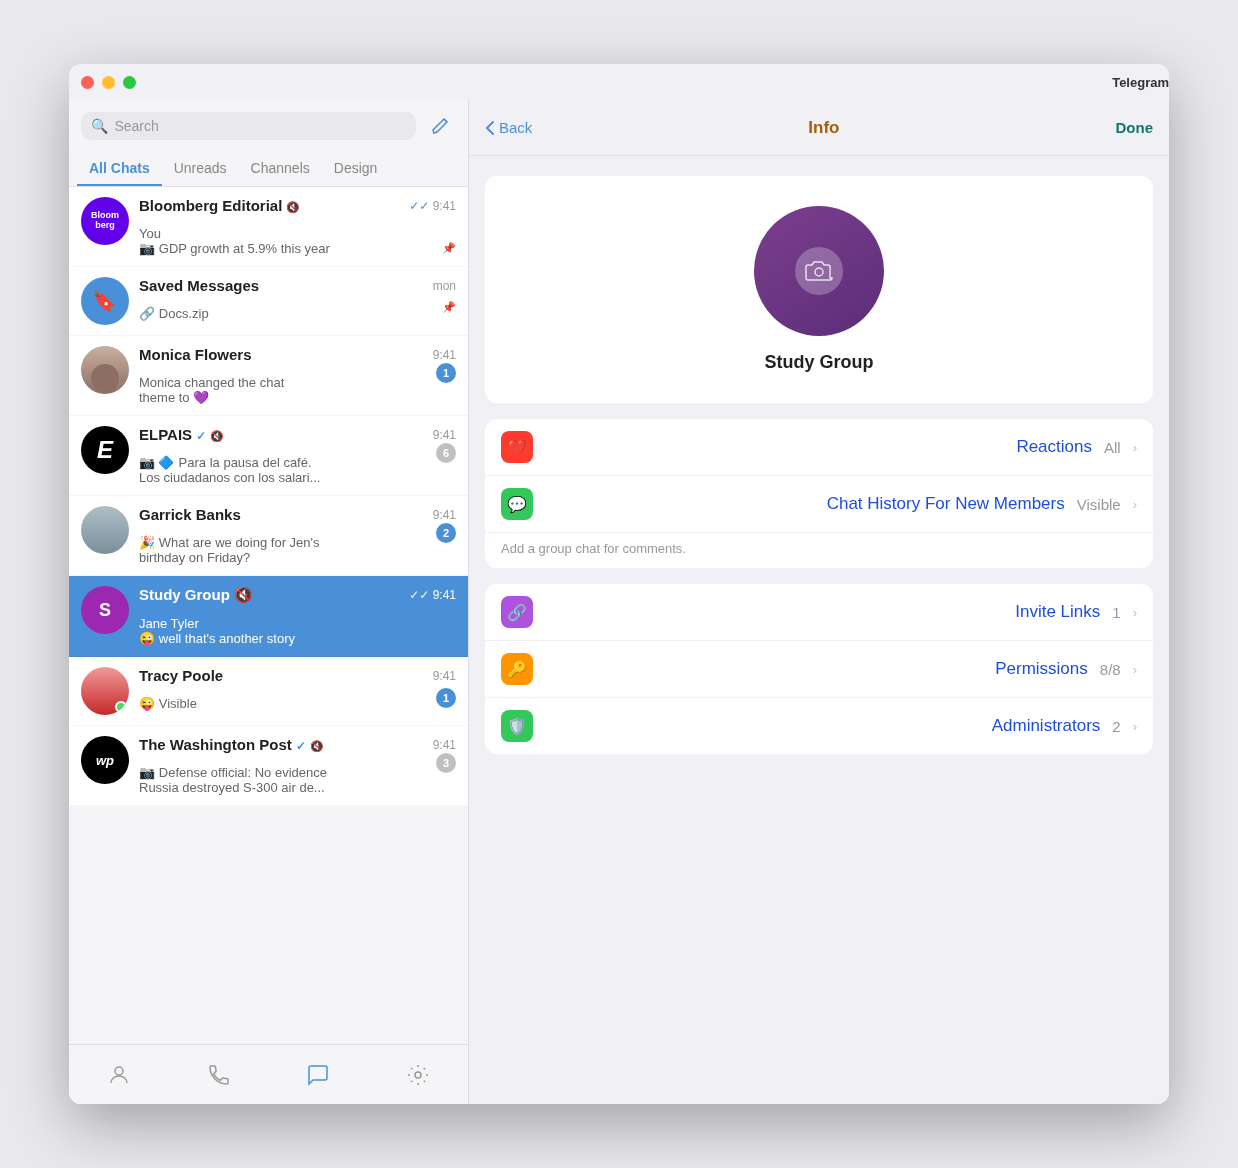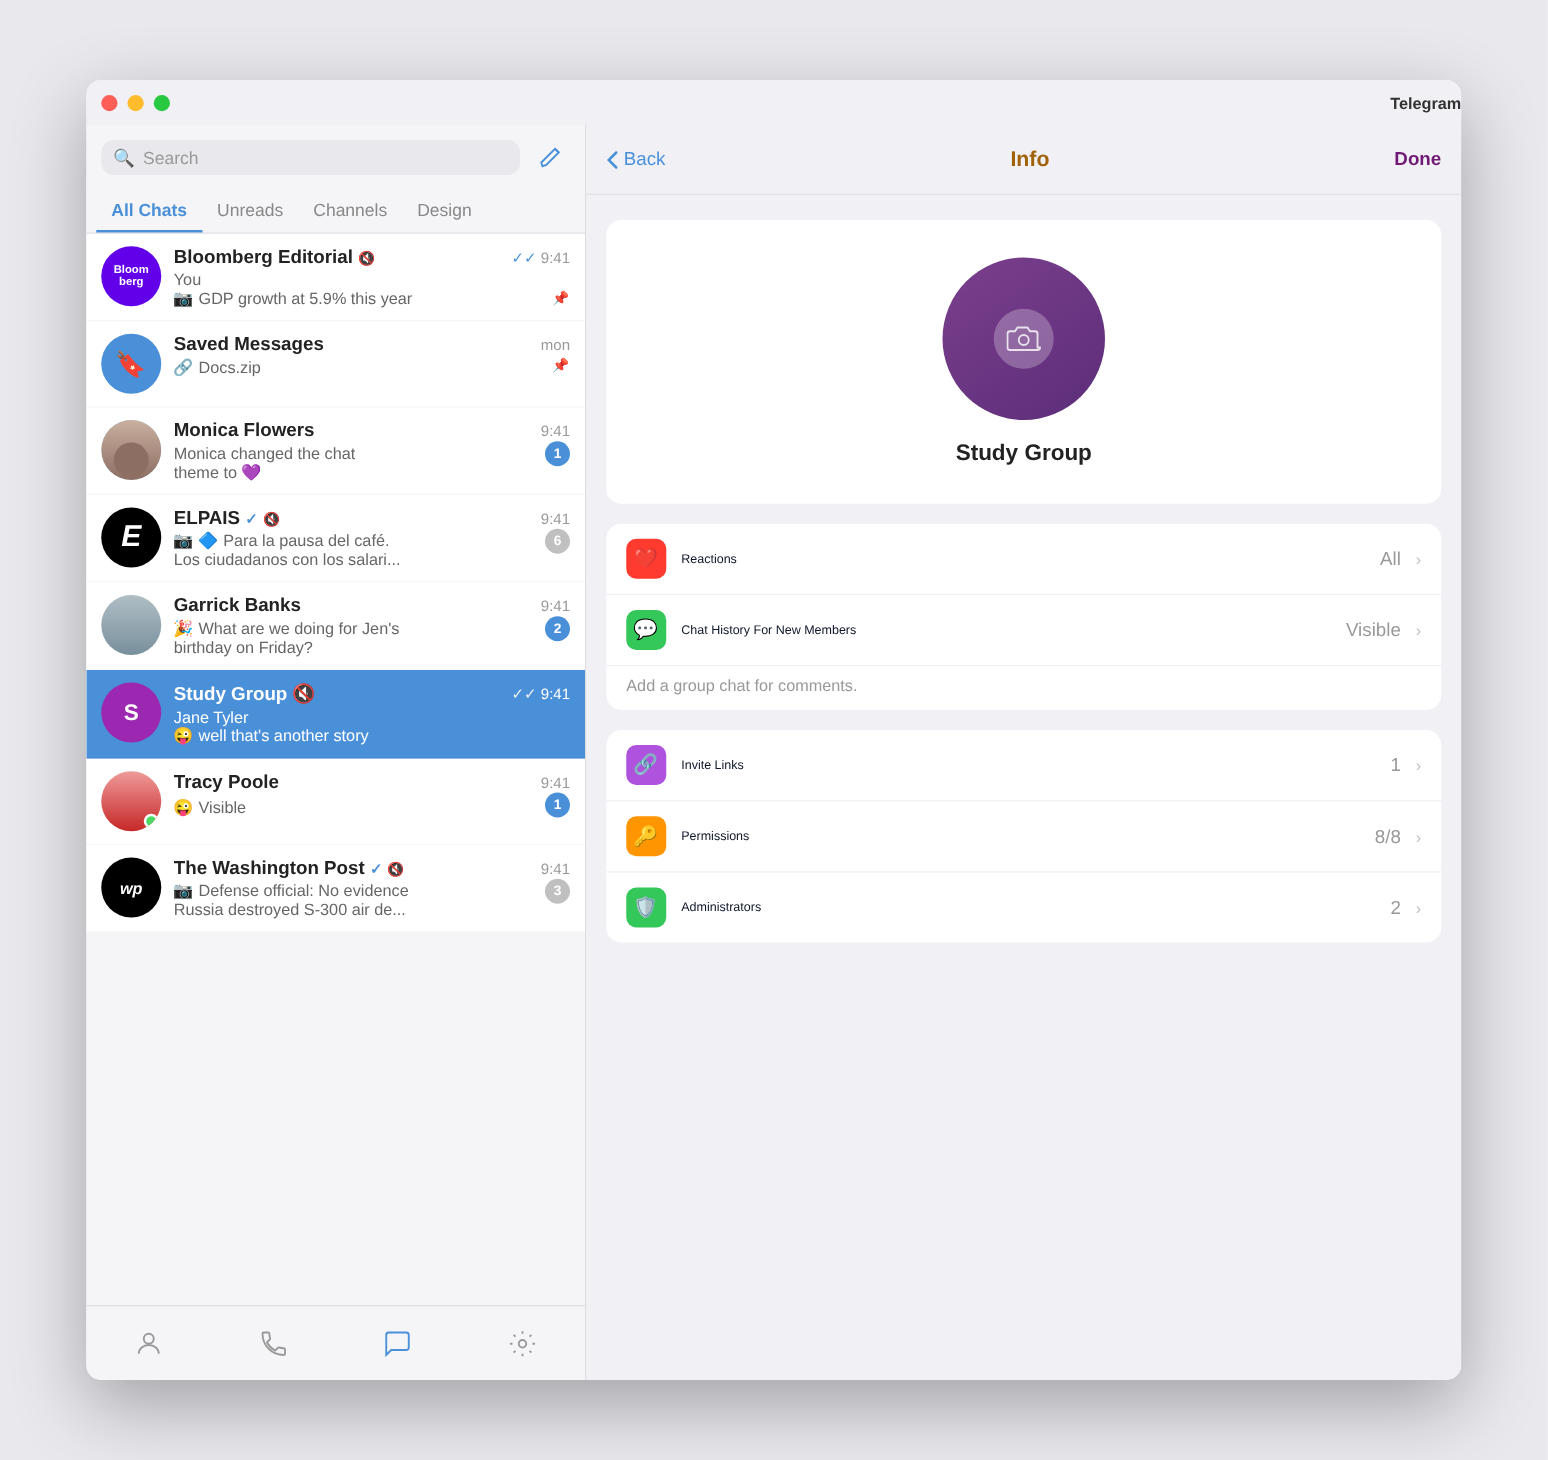--- a/index.html
+++ b/index.html
@@ -146,21 +146,21 @@
     .avatar-saved { background: #4a90d9; font-size: 20px; }
     .avatar-monica { background: #ccc; }
     .avatar-elpais { background: black; }
     .avatar-garrick { background: #ccc; }
     .avatar-study { background: #9c27b0; }
     .avatar-wapo { background: black; }
     .chat-content { flex: 1; min-width: 0; }
     .chat-header { display: flex; justify-content: space-between; align-items: center; }
     .chat-name { font-size: 15px; font-weight: 600; color: #222; }
     .chat-time { font-size: 12px; color: #999; white-space: nowrap; }
-    .chat-preview { font-size: 13px; color: #666; white-space: nowrap; overflow: hidden; text-overflow: ellipsis; margin-top: 2px; }
+    .chat-preview { font-size: 13px; color: #666; white-space: nowrap; overflow: hidden; text-overflow: ellipsis; margin-top: 12px; }
     .chat-sub-preview { font-size: 13px; color: #666; }
     .badge {
       background: #4a90d9;
       color: white;
       border-radius: 50%;
       width: 20px;
       height: 20px;
       display: flex;
       align-items: center;
       justify-content: center;
@@ -213,21 +213,21 @@
       display: flex;
       align-items: center;
       gap: 4px;
     }
     .right-title {
       font-size: 17px;
       font-weight: 600;
       color: #a16207;
     }
     .done-btn {
-      color: #701a75;
+      color: #0f766e;
       font-size: 15px;
       font-weight: 600;
       cursor: pointer;
     }
     .right-content {
       flex: 1;
       overflow-y: auto;
       padding: 20px 16px;
       display: flex;
       flex-direction: column;
@@ -318,22 +318,23 @@
       font-size: 16px;
       flex-shrink: 0;
     }
     .icon-red { background: #ff3b30; }
     .icon-green { background: #34c759; }
     .icon-purple { background: #af52de; }
     .icon-orange { background: #ff9500; }
     .icon-green2 { background: #34c759; }
     .settings-label {
       flex: 1;
-      font-size: 10px;
-      color: #0f172a;
+      font-size: 17px;
+      color: #1d4ed8;
+      text-align: right;
     }
     .settings-value {
       font-size: 15px;
       color: #999;
     }
     .chevron {
       color: #c0c0c0;
       font-size: 13px;
     }
     .add-group-hint {

